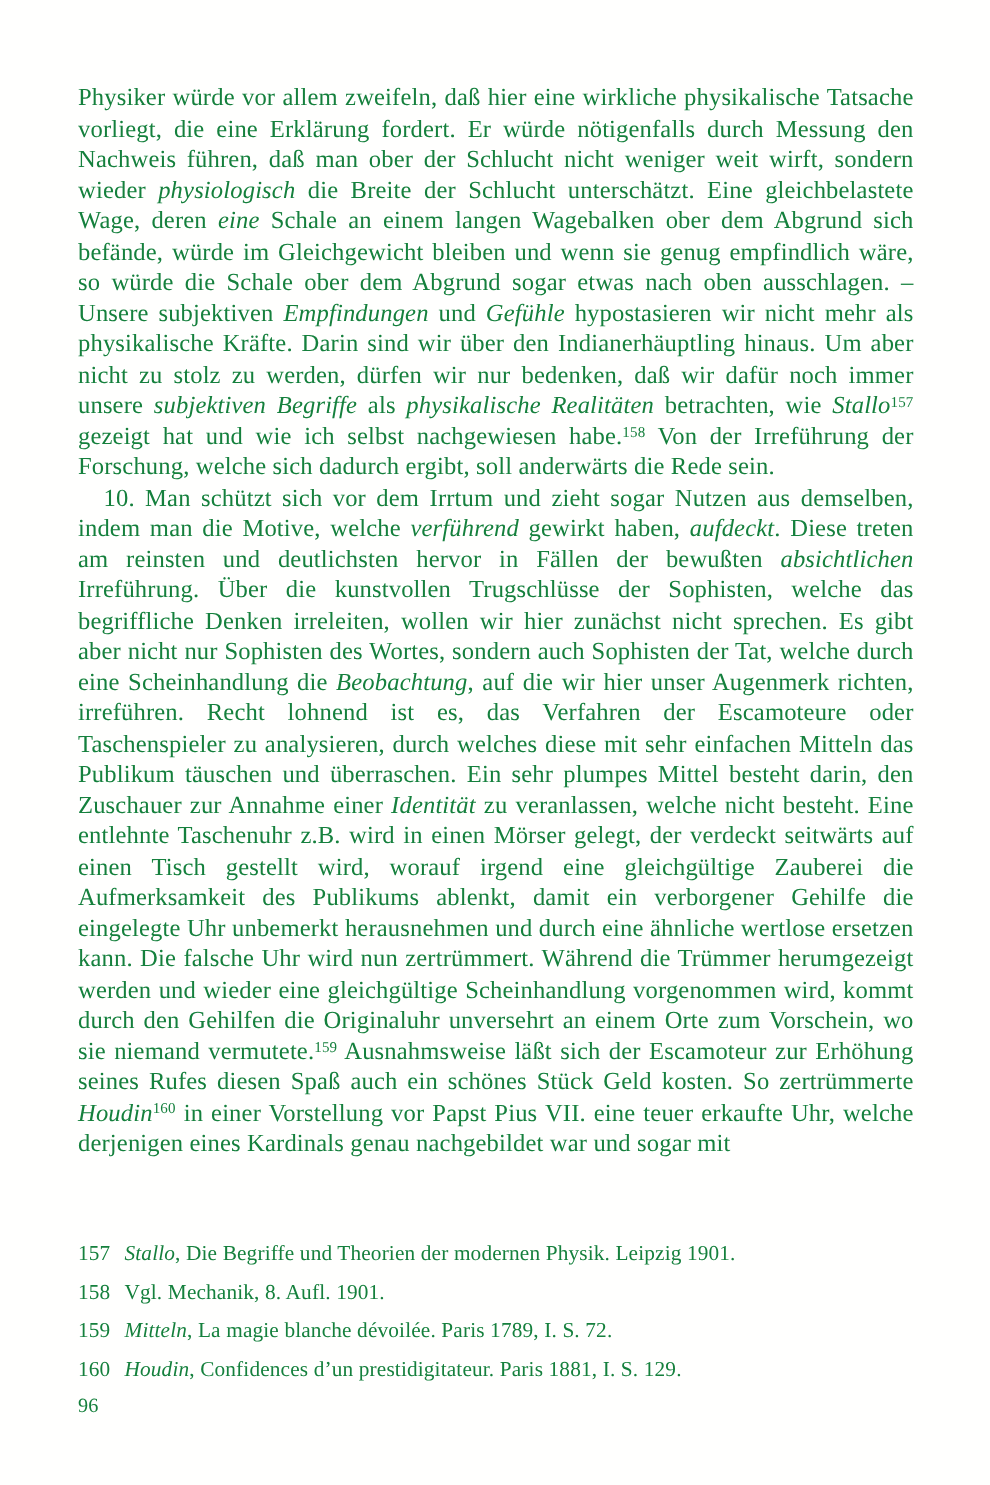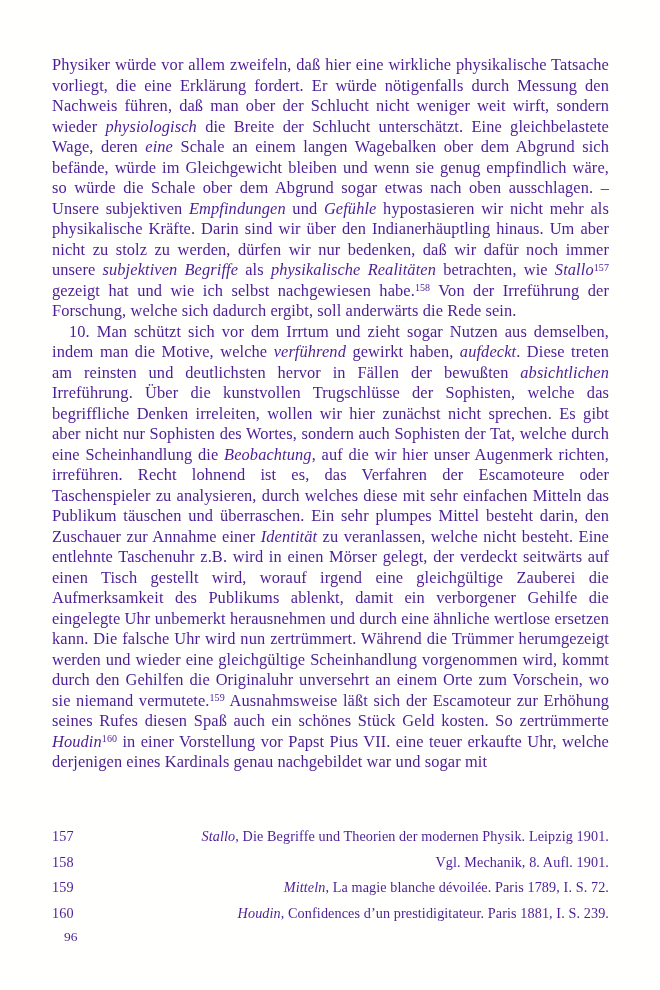--- a/index.html
+++ b/index.html
@@ -7,21 +7,21 @@
     padding: 0;
     background: #ffffff;
   }
   .page {
     position: relative;
     width: 660px;
     height: 990px;
     background: #fffffe;
     overflow: hidden;
     font-family: "Liberation Serif", "DejaVu Serif", serif;
-    color: #4c1d95;
+    color: #15803d;
   }
   .body-text {
     position: absolute;
     left: 52px;
     top: 55px;
     width: 557px;
     font-size: 16.4px;
     line-height: 20.5px;
     text-align: justify;
     hyphens: auto;
@@ -57,29 +57,27 @@
   .footnote {
     display: flex;
     align-items: baseline;
   }
   .fn-num {
     width: 31px;
     flex-shrink: 0;
   }
   .fn-text {
     flex: 1;
-    text-align: right;
   }
   .page-number {
     position: absolute;
     left: 52px;
     top: 929px;
     font-size: 13.5px;
     line-height: 16px;
-    margin-left: 12px;
   }
 </style>
 </head>
 <body>
 
 <div class="page">
   <div class="body-text" id="body-text">
       <p class=""><span>Physiker würde vor allem zweifeln, daß hier eine wirkliche physikalische Tatsache vorliegt, die eine Erklärung fordert. Er würde nötigenfalls durch Messung den Nachweis führen, daß man ober der Schlucht nicht weniger weit wirft, sondern wieder </span><i>physiologisch</i><span> die Breite der Schlucht unterschätzt. Eine gleichbelastete Wage, deren </span><i>eine</i><span> Schale an einem langen Wagebalken ober dem Abgrund sich befände, würde im Gleichgewicht bleiben und wenn sie genug empfindlich wäre, so würde die Schale ober dem Abgrund sogar etwas nach oben ausschlagen. – Unsere subjektiven </span><i>Empfindungen</i><span> und </span><i>Gefühle</i><span> hypostasieren wir nicht mehr als physikalische Kräfte. Darin sind wir über den Indianerhäuptling hinaus. Um aber nicht zu stolz zu werden, dürfen wir nur bedenken, daß wir dafür noch immer unsere </span><i>subjektiven Begriffe</i><span> als </span><i>physikalische Realitäten</i><span> betrachten, wie </span><i>Stallo</i><sup>157</sup><span> gezeigt hat und wie ich selbst nachgewiesen habe.</span><sup>158</sup><span> Von der Irreführung der Forschung, welche sich dadurch ergibt, soll anderwärts die Rede sein.</span></p>
       <p class="indent"><span>10. Man schützt sich vor dem Irrtum und zieht sogar Nutzen aus demselben, indem man die Motive, welche </span><i>verführend</i><span> gewirkt haben, </span><i>aufdeckt</i><span>. Diese treten am reinsten und deutlichsten hervor in Fällen der bewußten </span><i>absichtlichen</i><span> Irreführung. Über die kunstvollen Trugschlüsse der Sophisten, welche das begriffliche Denken irreleiten, wollen wir hier zunächst nicht sprechen. Es gibt aber nicht nur Sophisten des Wortes, sondern auch Sophisten der Tat, welche durch eine Scheinhandlung die </span><i>Beobachtung</i><span>, auf die wir hier unser Augenmerk richten, irreführen. Recht lohnend ist es, das Verfahren der Escamoteure oder Taschenspieler zu analysieren, durch welches diese mit sehr einfachen Mitteln das Publikum täuschen und überraschen. Ein sehr plumpes Mittel besteht darin, den Zuschauer zur Annahme einer </span><i>Identität</i><span> zu veranlassen, welche nicht besteht. Eine entlehnte Taschenuhr z.B. wird in einen Mörser gelegt, der verdeckt seitwärts auf einen Tisch gestellt wird, worauf irgend eine gleichgültige Zauberei die Aufmerksamkeit des Publikums ablenkt, damit ein verborgener Gehilfe die eingelegte Uhr unbemerkt herausnehmen und durch eine ähnliche wertlose ersetzen kann. Die falsche Uhr wird nun zertrümmert. Während die Trümmer herumgezeigt werden und wieder eine gleichgültige Scheinhandlung vorgenommen wird, kommt durch den Gehilfen die Originaluhr unversehrt an einem Orte zum Vorschein, wo sie niemand vermutete.</span><sup>159</sup><span> Ausnahmsweise läßt sich der Escamoteur zur Erhöhung seines Rufes diesen Spaß auch ein schönes Stück Geld kosten. So zertrümmerte </span><i>Houdin</i><sup>160</sup><span> in einer Vorstellung vor Papst Pius VII. eine teuer erkaufte Uhr, welche derjenigen eines Kardinals genau nachgebildet war und sogar mit</span></p>
     </div>
@@ -91,17 +89,17 @@
       <div class="footnote">
         <span class="fn-num">158</span>
         <span class="fn-text"><span>Vgl. Mechanik, 8. Aufl. 1901.</span></span>
       </div>
       <div class="footnote">
         <span class="fn-num">159</span>
         <span class="fn-text"><i>Mitteln</i><span>, La magie blanche dévoilée. Paris 1789, I. S. 72.</span></span>
       </div>
       <div class="footnote">
         <span class="fn-num">160</span>
-        <span class="fn-text"><i>Houdin</i><span>, Confidences d’un prestidigitateur. Paris 1881, I. S. 239.</span></span>
+        <span class="fn-text"><i>Houdin</i><span>, Confidences d’un prestidigitateur. Paris 1881, I. S. 129.</span></span>
       </div>
     </div>
   <div class="page-number">96</div>
 </div>
 
 </body></html>

